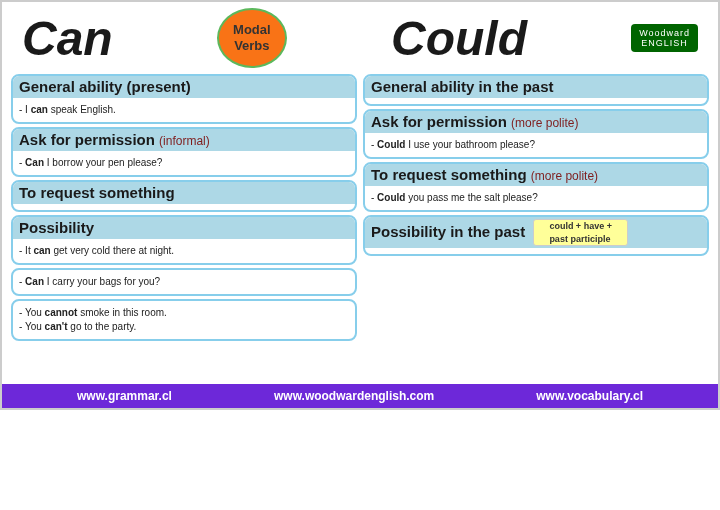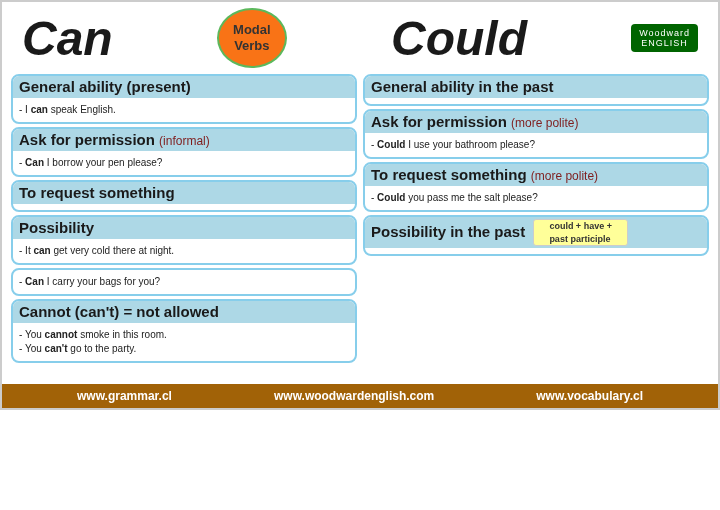--- a/index.html
+++ b/index.html
@@ -127,21 +127,21 @@
       line-height: 1.4;
       padding: 2px 0;
     }
 
     .section-body b {
       font-weight: 900;
     }
 
     
     .footer {
-      background: #a16207;
+      background: #6d28d9;
       display: flex;
       justify-content: space-around;
       align-items: center;
       padding: 5px 24px;
       margin-top: 2px;
     }
 
     .footer-link {
       color: #fff;
       font-size: 12px;
@@ -208,23 +208,20 @@
           <span class="section-title">Possibility</span>
         </div>
         <div class="section-body">- It <b>can</b> get very cold there at night.</div>
       </div>
 
       <div class="section">
         <div class="section-body">- <b>Can</b> I carry your bags for you?</div>
       </div>
 
       <div class="section">
-        <div class="section-header">
-          <span class="section-title">Cannot (can't) = not allowed</span>
-        </div>
         <div class="section-body">- You <b>cannot</b> smoke in this room.<br>- You <b>can't</b> go to the party.</div>
       </div>
 
     </div>
 
     <div class="column">
 
       <div class="section">
         <div class="section-header">
           <span class="section-title">General ability in the past</span>

